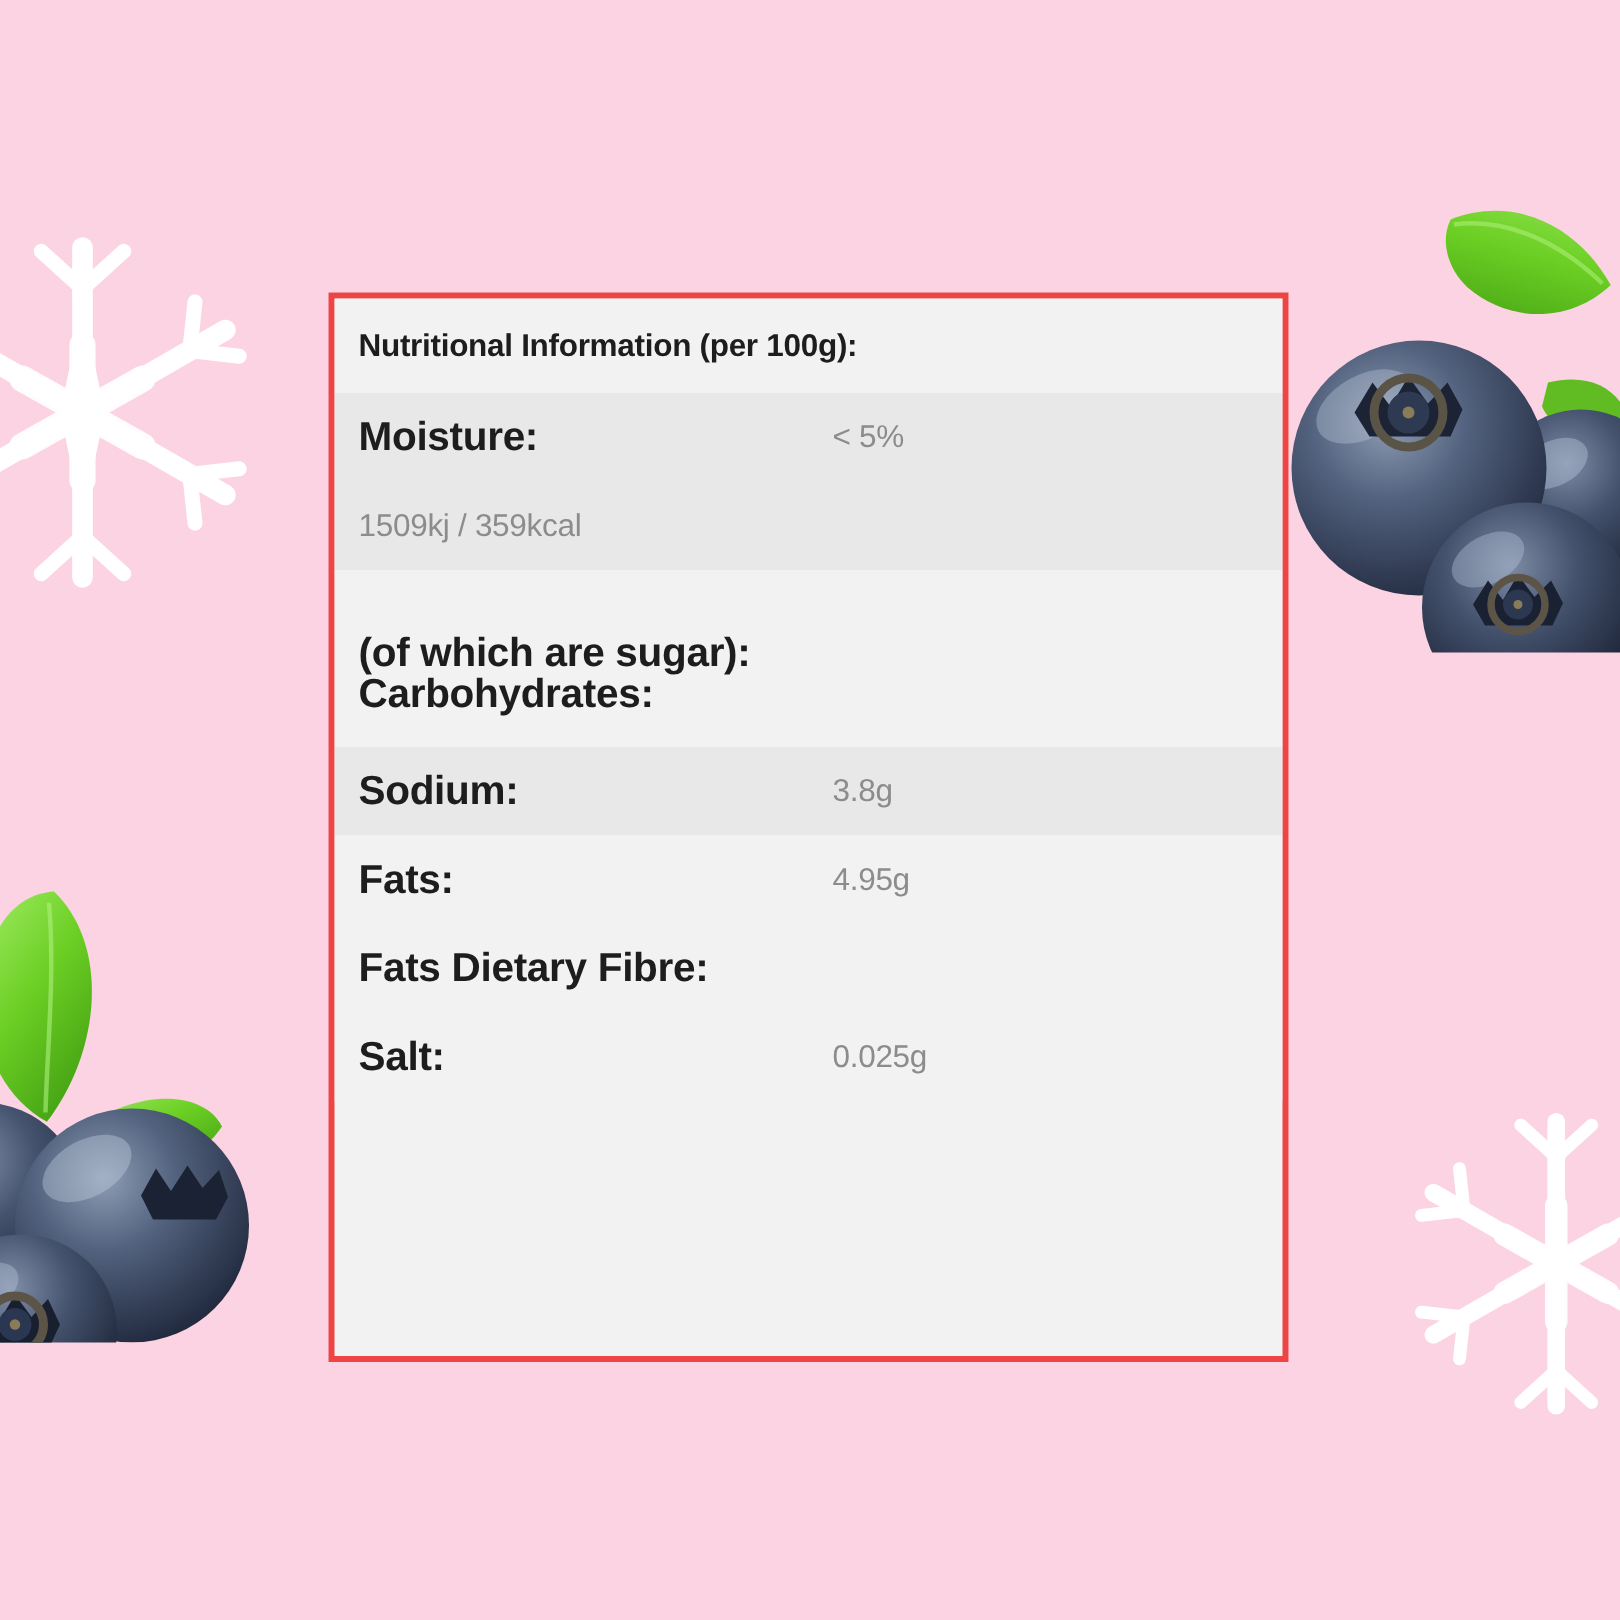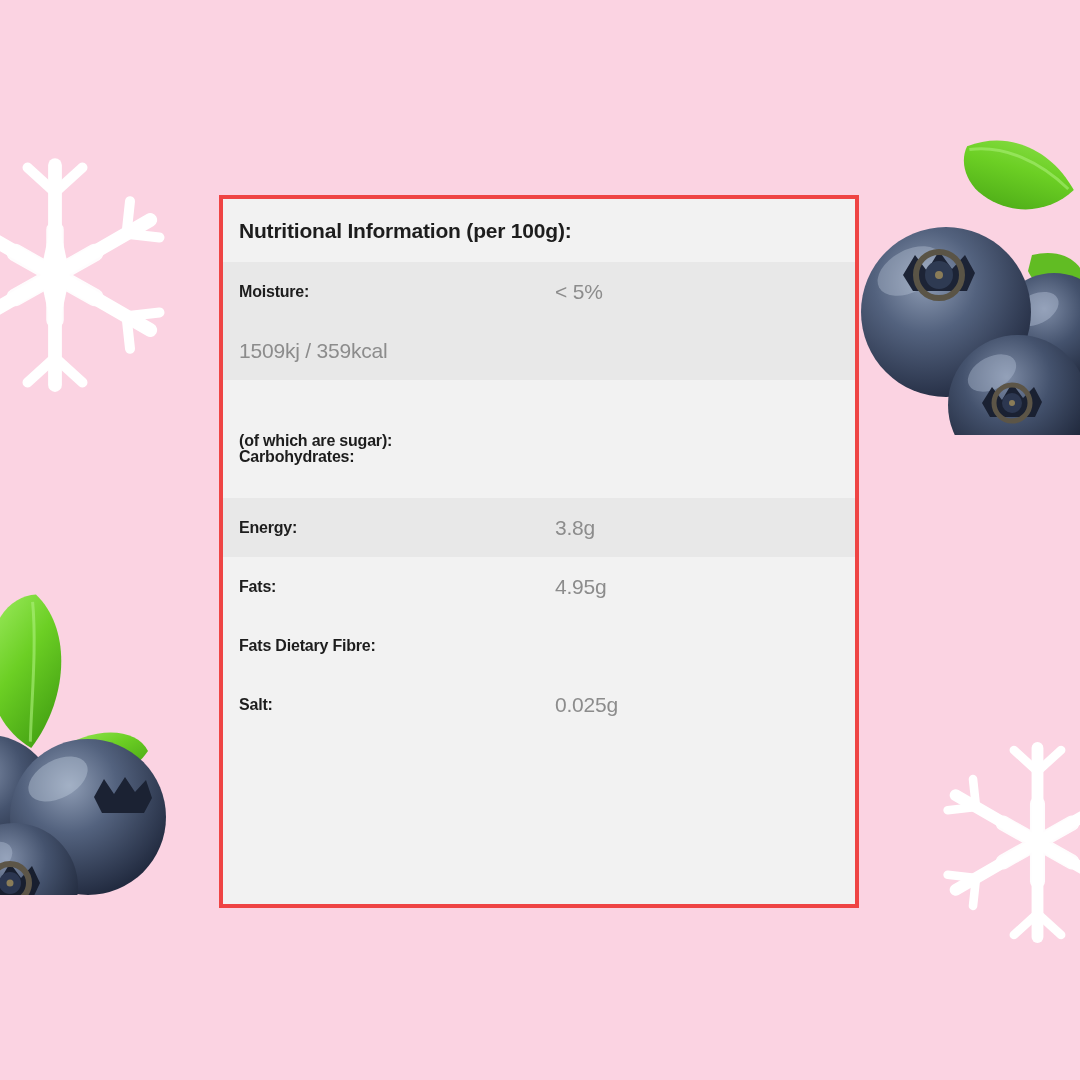--- a/index.html
+++ b/index.html
@@ -82,21 +82,21 @@
     width: 316px;
     flex: 0 0 316px;
     box-sizing: border-box;
   }
   .value-col {
     flex: 1 1 auto;
     box-sizing: border-box;
   }
 
   .cell-label {
-    font-size: 16px;
+    font-size: 27px;
     font-weight: bold;
     color: #1d1d1d;
     letter-spacing: -0.2px;
     line-height: 1.0;
   }
   .cell-value {
     font-size: 21px;
     font-weight: normal;
     color: #8c8c8c;
     letter-spacing: -0.2px;
@@ -293,21 +293,21 @@
 
     <div class="nutri-row row-double stripe-light">
       <div class="label-col">
         <div class="cell-label sub-line">(of which are sugar):</div>
         <div class="cell-label">Carbohydrates:</div>
       </div>
     </div>
 
     <div class="nutri-row row-single stripe-dark">
       <div class="label-col">
-        <span class="cell-label">Energy:</span>
+        <span class="cell-label">Sodium:</span>
       </div>
       <div class="value-col">
         <span class="cell-value">3.8g</span>
       </div>
     </div>
 
     <div class="nutri-row row-single stripe-light">
       <div class="label-col">
         <span class="cell-label">Fats:</span>
       </div>

